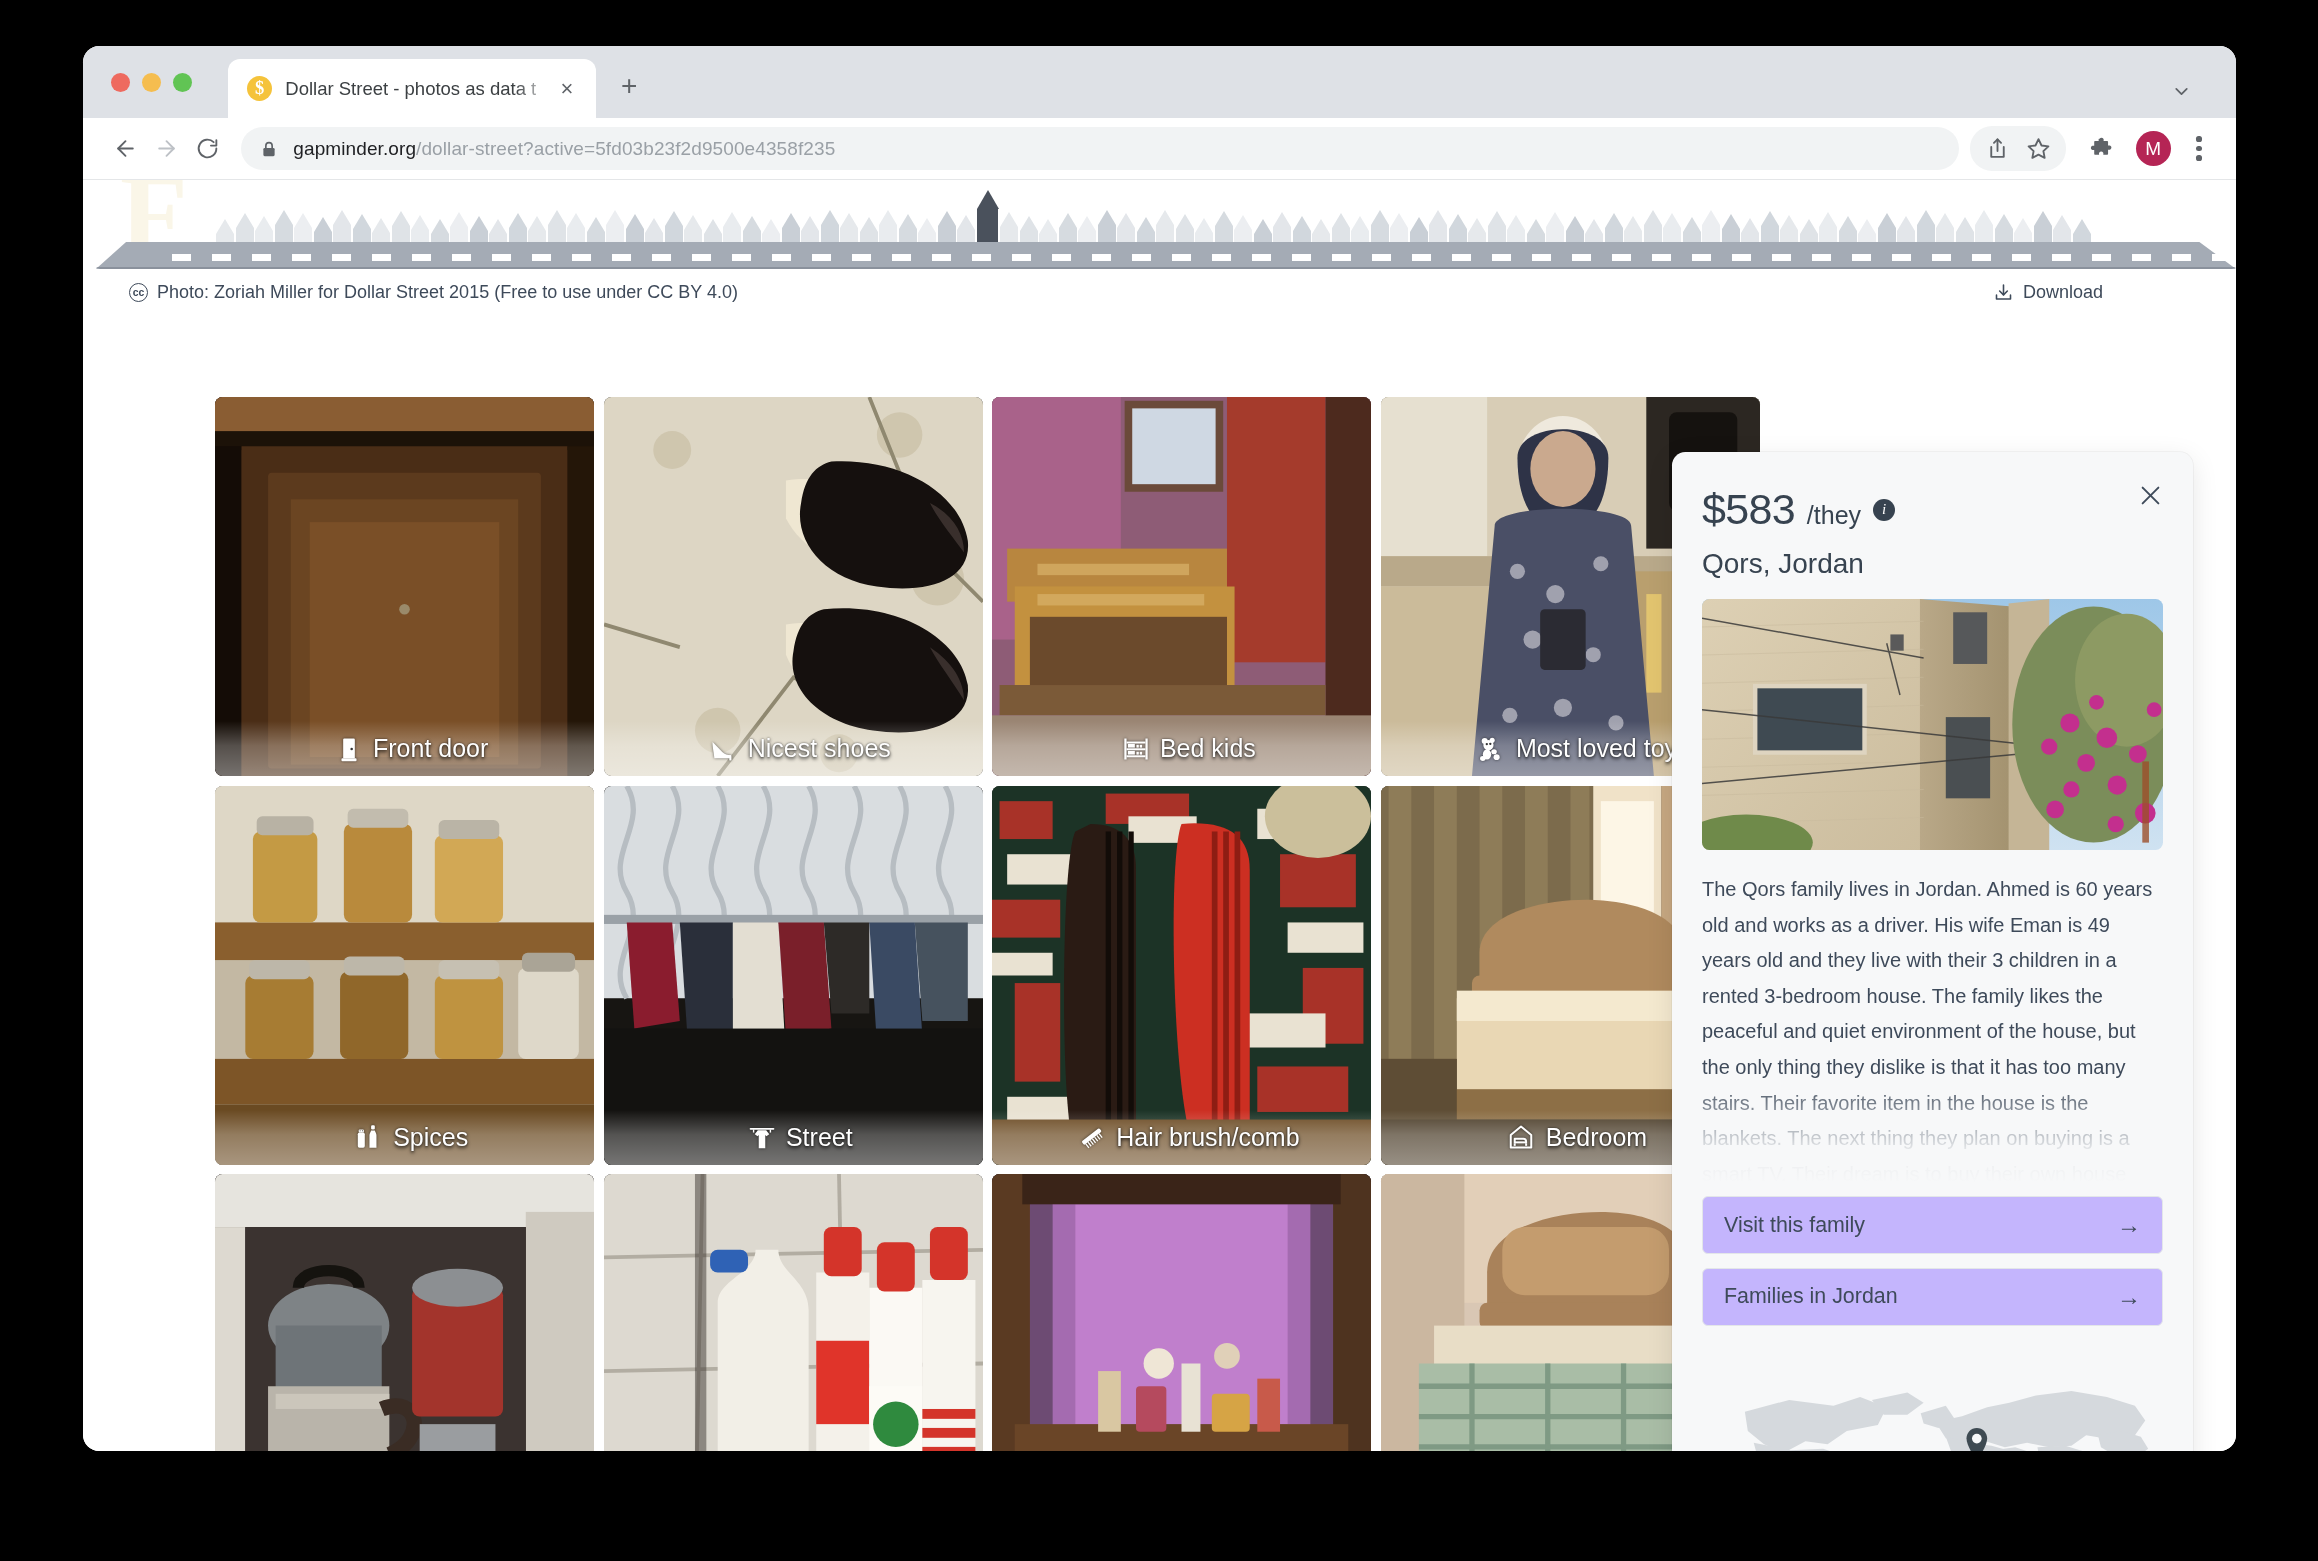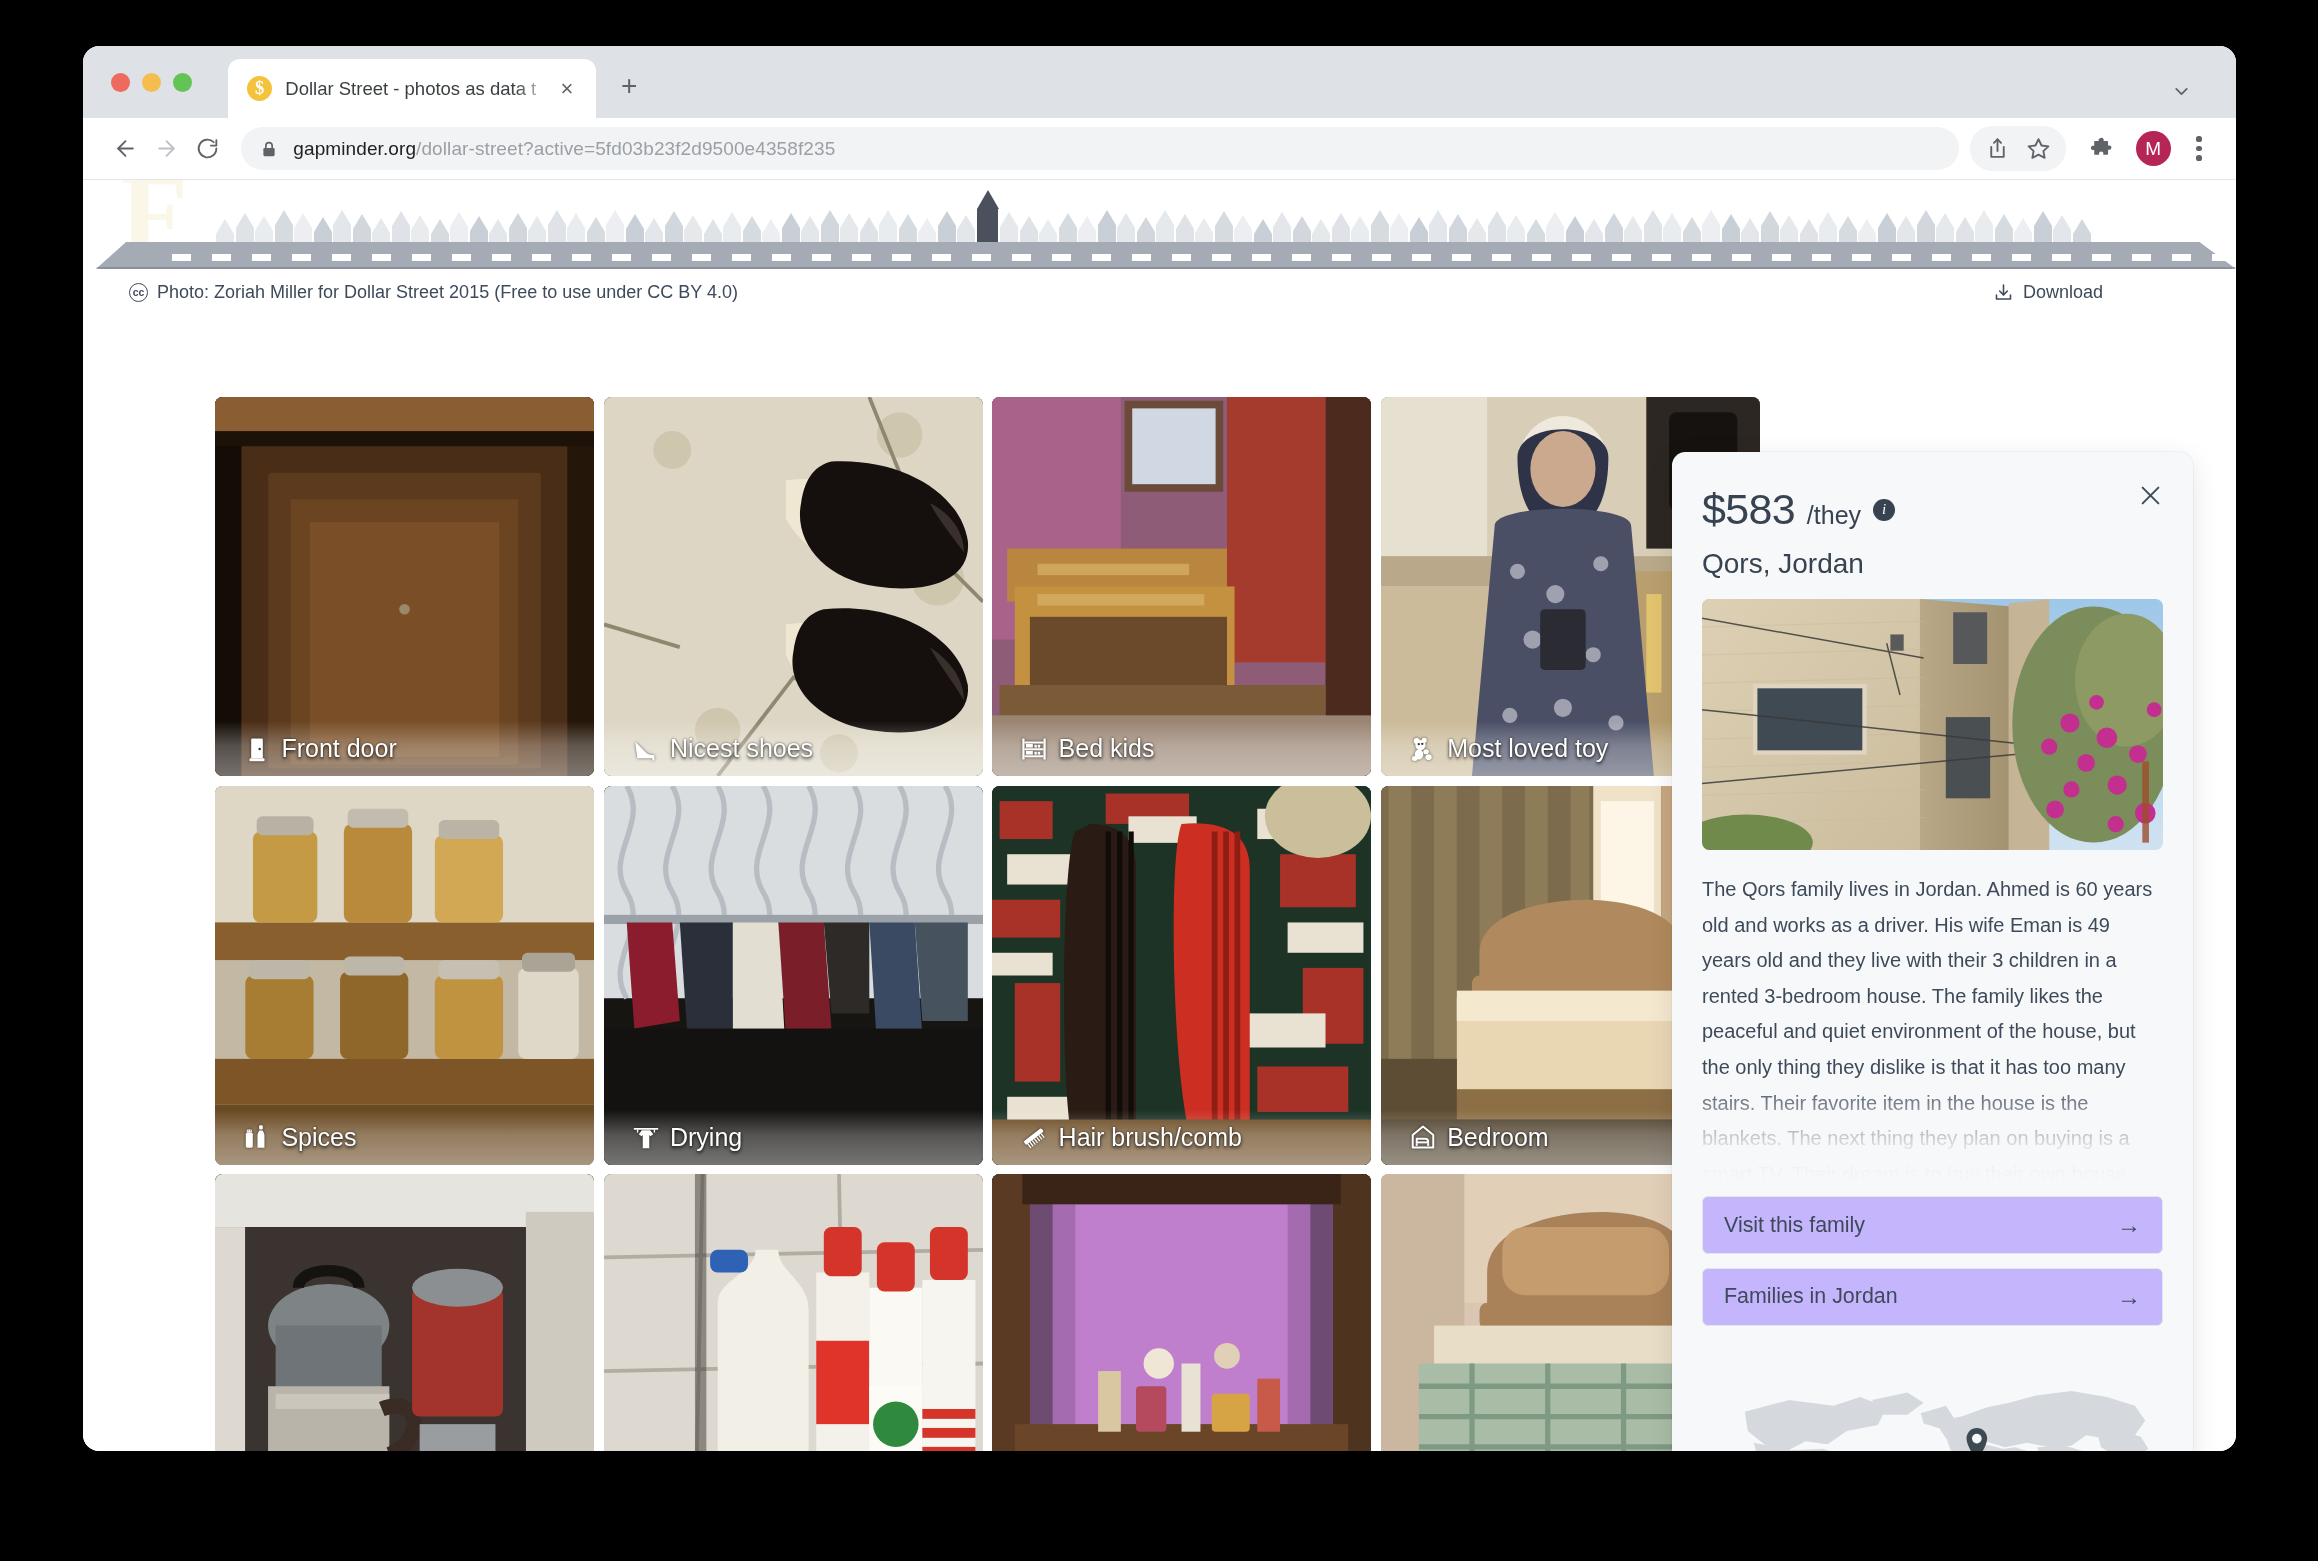--- a/index.html
+++ b/index.html
@@ -232,23 +232,24 @@
     width: 379px; height: 379px;
     border-radius: 7.4px;
     overflow: hidden;
     background: #2b2b2b;
   }
   .photo-art { position: absolute; inset: 0; }
   .photo-label {
     position: absolute; left: 0; right: 0; bottom: 0;
     height: 55px;
     display: flex; align-items: center;
-    padding-left: 28px;
+    padding-left: 14px;
     gap: 10.4px;
     background: linear-gradient(to bottom, rgba(255,255,255,0) 0%, rgba(255,255,255,0.28) 45%, rgba(255,255,255,0.42) 100%);
+    justify-content: center;
   }
   .photo-label .lbl-icon {
     width: 28px; height: 28px; flex: 0 0 auto;
     color: #fff;
     filter: drop-shadow(0 0.7px 1.5px rgba(0,0,0,.6));
   }
   .photo-label .lbl-icon svg { width: 28px; height: 28px; display: block; }
   .photo-label .lbl-text {
     color: #fff; font-size: 25px;
     text-shadow: 0 1.5px 3.7px rgba(0,0,0,.75), 0 0 2.2px rgba(0,0,0,.6);
@@ -1096,21 +1097,21 @@
             </svg></div>
           <div class="photo-label">
             <span class="lbl-icon">
               <svg viewBox="0 0 24 24" fill="currentColor">
                 <rect x="1.4" y="4.2" width="21.2" height="1.6" rx="0.8"></rect>
                 <path d="M8.4 6.2h7.2l2.6 3.4-2.4 1.8-1-1.2v11.4H9.2V10.2l-1 1.2-2.4-1.8z"></path>
                 <rect x="4.2" y="5.6" width="1.2" height="2.6"></rect>
                 <rect x="18.6" y="5.6" width="1.2" height="2.6"></rect>
               </svg>
             </span>
-            <span class="lbl-text">Drying</span>
+            <span class="lbl-text">Street</span>
           </div>
         </div>
         <div class="photo-card">
           <div class="photo-art"><svg viewBox="0 0 100 100" preserveAspectRatio="none" style="width:100%;height:100%">
               <rect width="100" height="100" fill="#1c3326"></rect>
               <g fill="#a83228">
                 <rect x="2" y="4" width="14" height="10"></rect>
                 <rect x="30" y="2" width="22" height="8"></rect>
                 <rect x="0" y="30" width="18" height="10"></rect>
                 <rect x="6" y="52" width="12" height="26"></rect>

